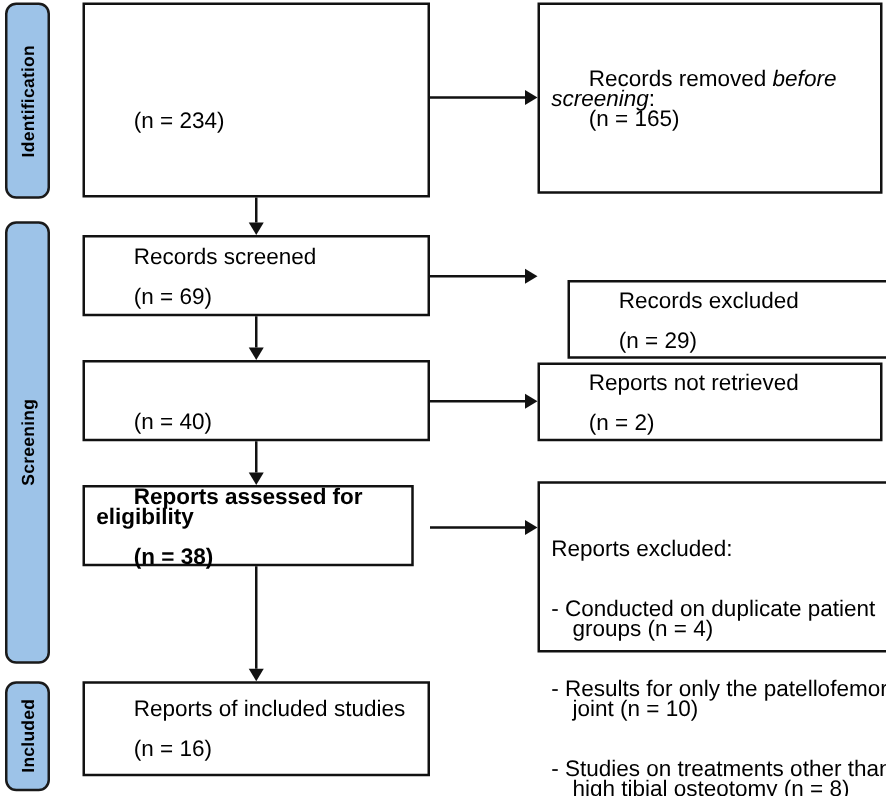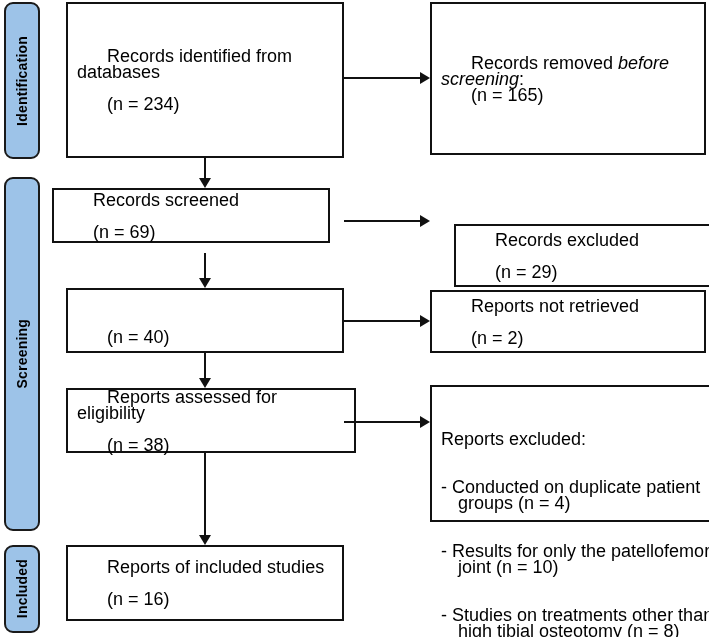--- a/index.html
+++ b/index.html
@@ -106,40 +106,40 @@
   <div class="stage-bar" style="left:4px; top:177px; width:36px; height:354px;">
     <span class="stage-label">Screening</span>
   </div>
 
   <div class="stage-bar" style="left:4px; top:545px; width:36px; height:88px;">
     <span class="stage-label">Included</span>
   </div>
 
   <div class="box" style="left:66px; top:2px; width:278px; height:156px;">
     <div class="txt">
-      <span>Records identified from databases</span><br>
+      <br>
       <span>(n = 234)</span>
     </div>
   </div>
 
-  <div class="box" style="left:52px; top:188px; width:278px; height:55px;">
+  <div class="box" style="left:66px; top:188px; width:278px; height:65px;">
     <div class="txt">
       <span>Records screened</span><br>
       <span>(n = 69)</span>
     </div>
   </div>
 
   <div class="box" style="left:66px; top:288px; width:278px; height:65px;">
     <div class="txt">
       <br>
       <span>(n = 40)</span>
     </div>
   </div>
 
-  <div class="box" style="left:66px; top:388px; width:290px; height:65px;">
+  <div class="box" style="left:66px; top:388px; width:265px; height:65px;font-weight:bold;">
     <div class="txt">
       <span>Reports assessed for eligibility</span><br>
       <span>(n = 38)</span>
     </div>
   </div>
 
   <div class="box" style="left:66px; top:545px; width:278px; height:76px;">
     <div class="txt">
       <span>Reports of included studies</span><br>
       <span>(n = 16)</span>

